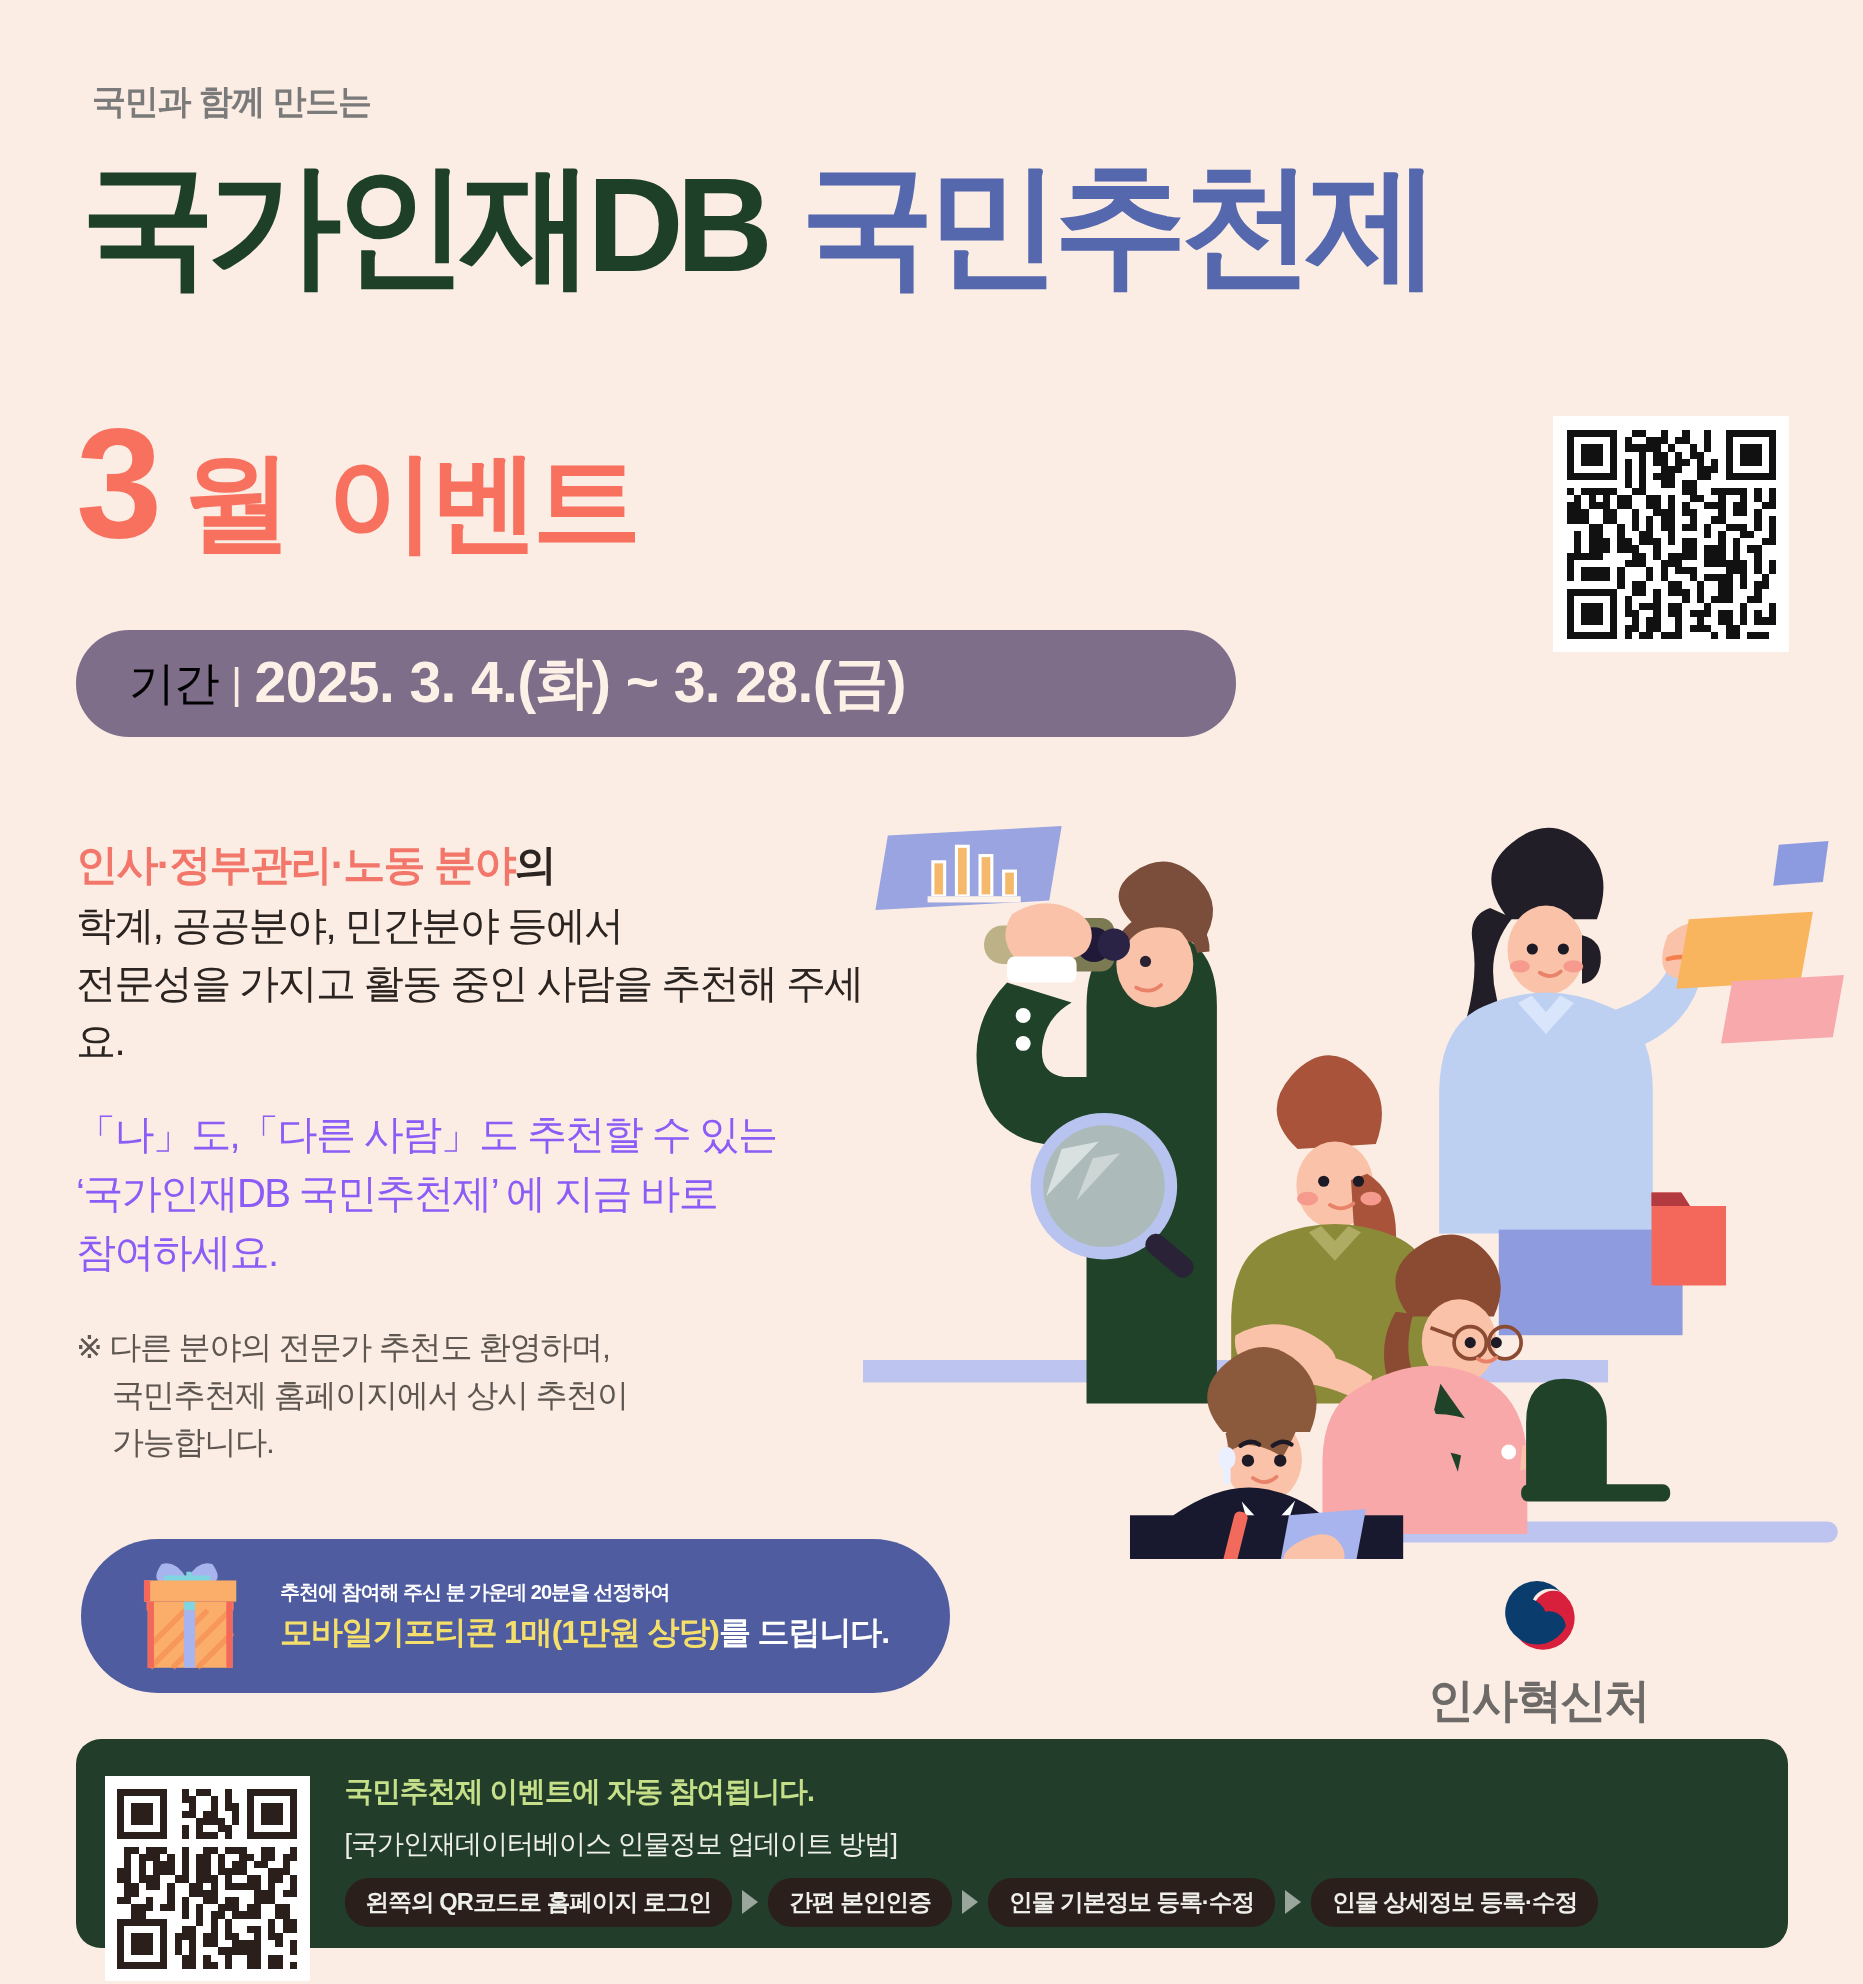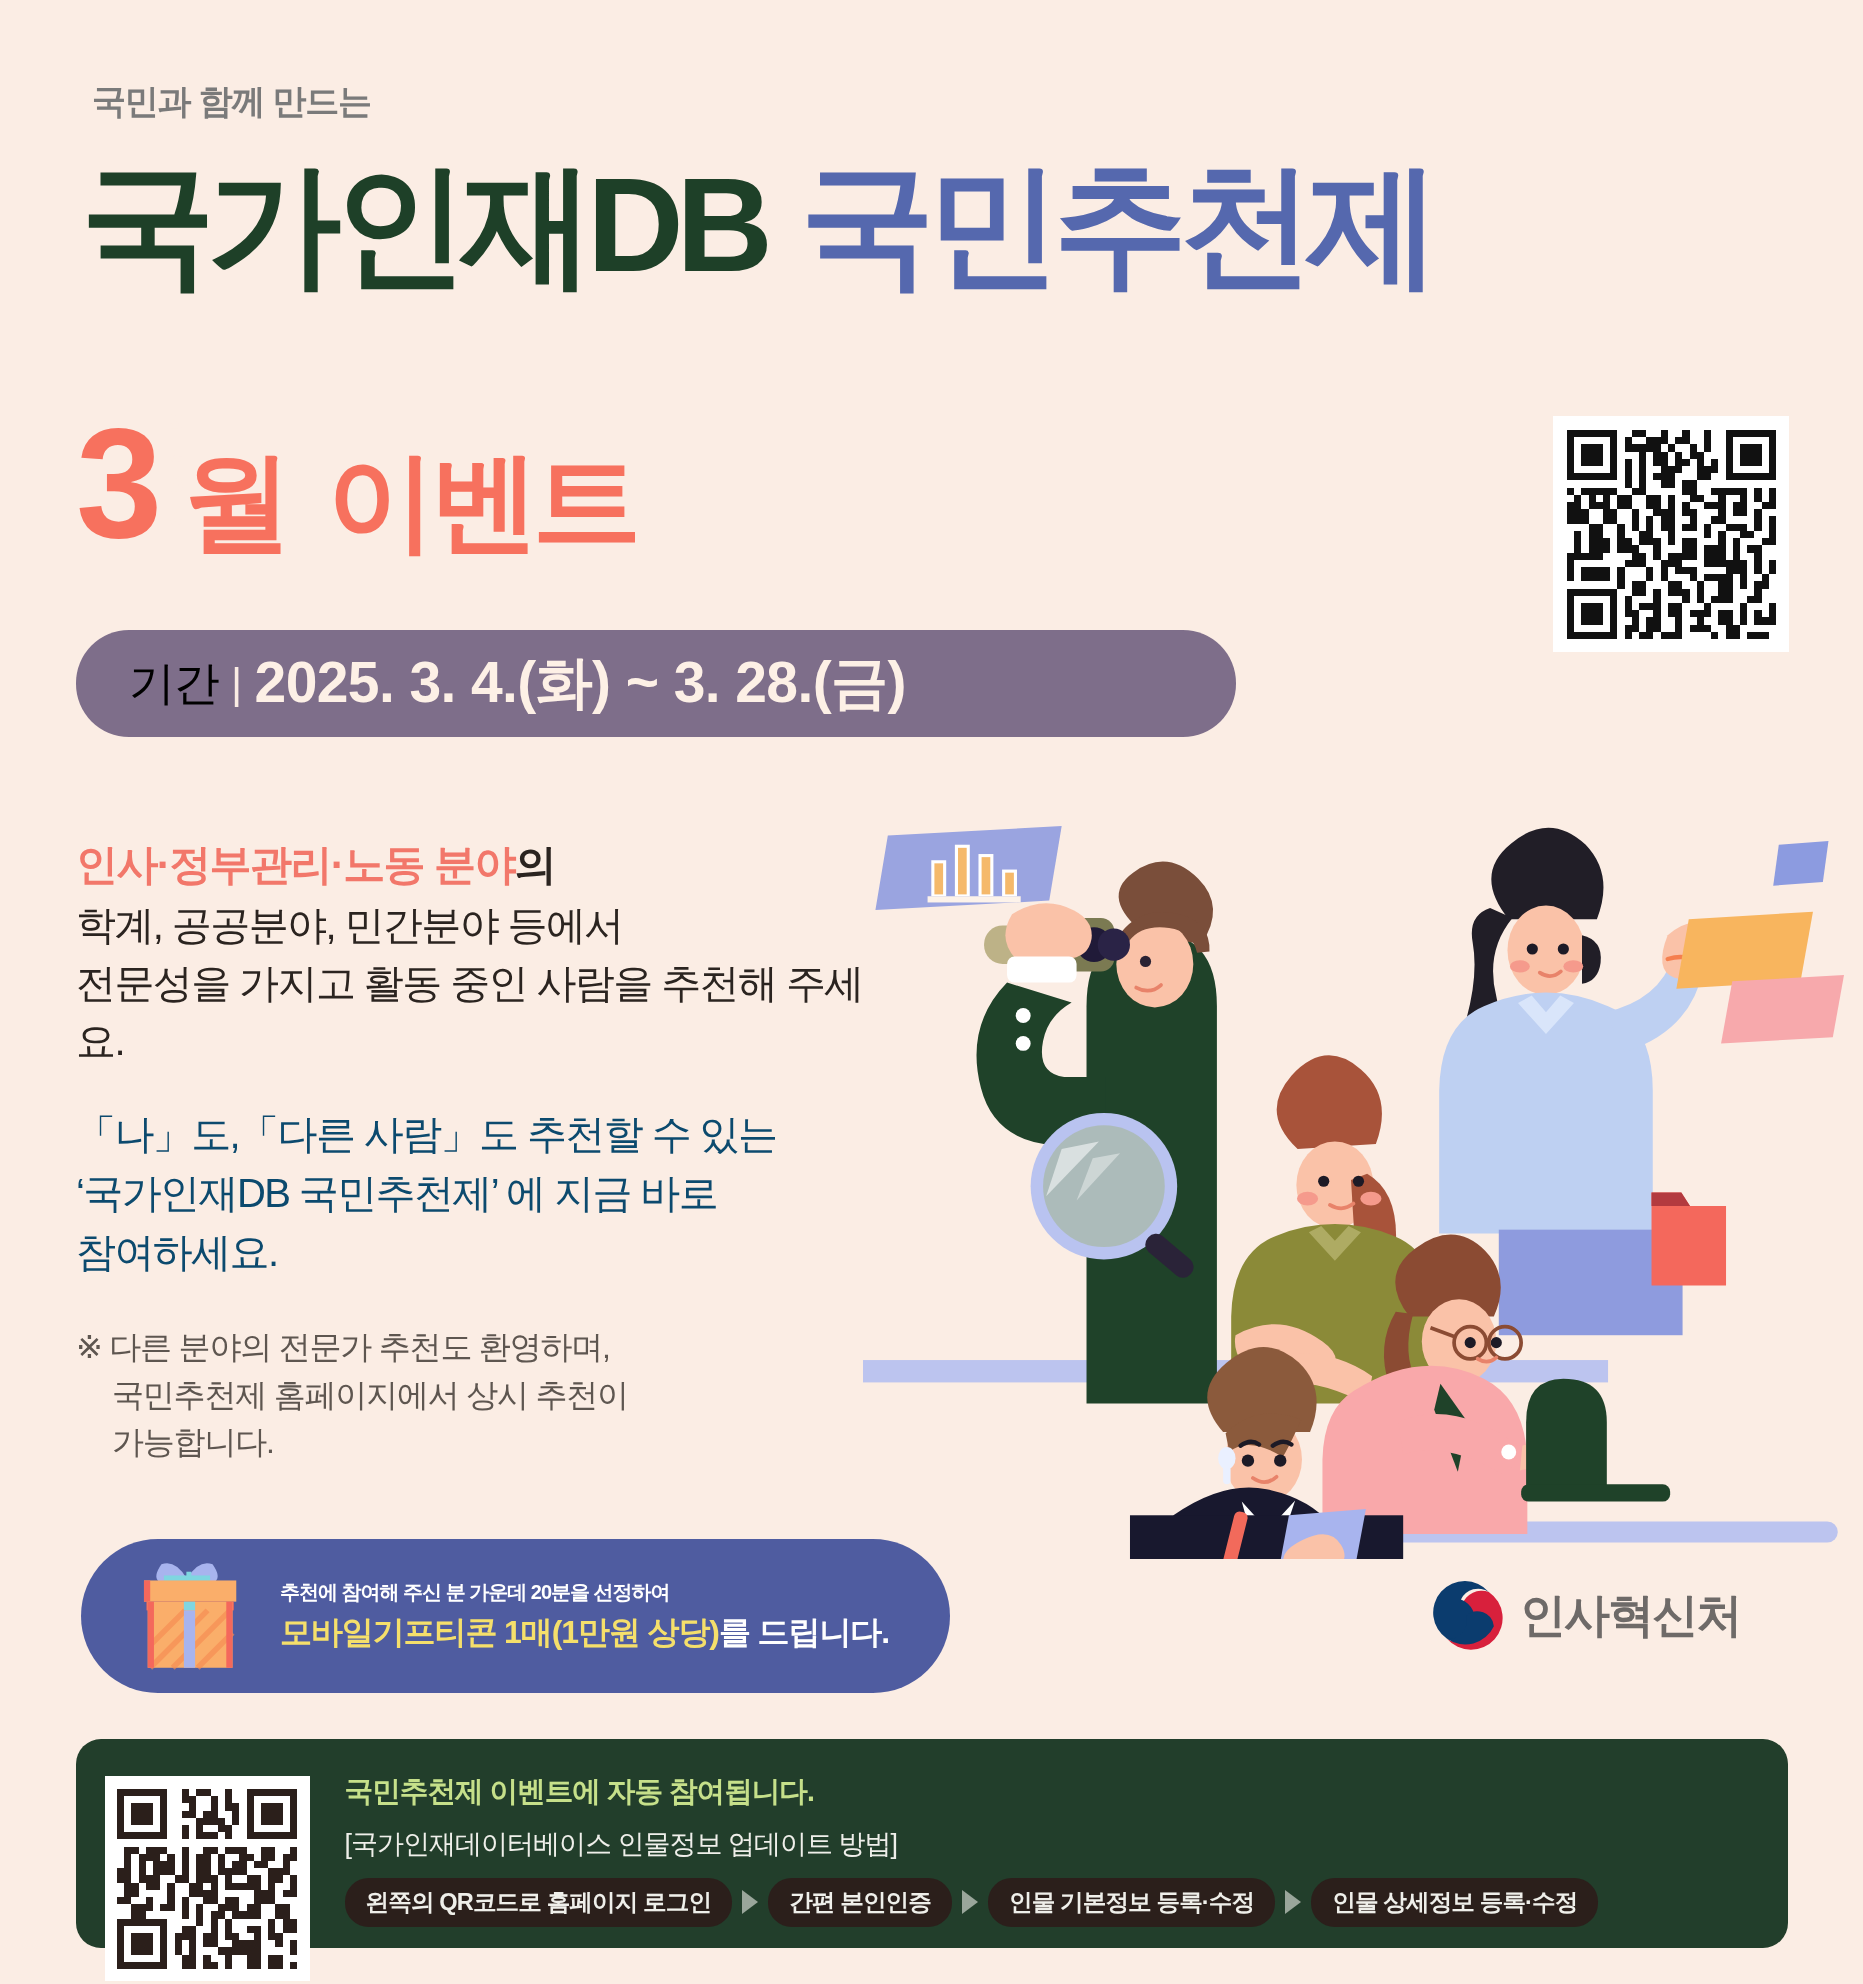--- a/index.html
+++ b/index.html
@@ -53,41 +53,41 @@
   .qr-top{
     position:absolute; left:1553px; top:416px;
     width:236px; height:236px; background:#fff; padding:13.7px;
   }
 
   
   .copy{ position:absolute; left:76px; top:835px; width:807px; }
   .copy .p1{ font-size:42px; font-weight:800; line-height:1.42; letter-spacing:-1.6px; color:#2B2420; }
   .copy .hl{ color:#F2776A; }
   .copy .p2{ font-size:40px; font-weight:500; line-height:1.45; letter-spacing:-1.6px; color:#2B2420; margin-top:1.2px; }
-  .copy .p3{ font-size:40px; font-weight:500; line-height:1.48; letter-spacing:-1.6px; color:#0c4a6e; margin-top:35px; }
+  .copy .p3{ font-size:40px; font-weight:500; line-height:1.48; letter-spacing:-1.6px; color:#8b5cf6; margin-top:35px; }
   .copy .note{
     font-size:32px; font-weight:400; line-height:1.48; letter-spacing:-1.2px;
     color:#5E5650; margin-top:42px; text-indent:0;
   }
   .copy .note .ind{ display:block; padding-left:36px; }
 
   
   .gift{
     position:absolute; left:81px; top:1539px;
     width:869px; height:154px; border-radius:77px;
     background:#4F5CA0; display:flex; align-items:center; padding-left:48px; gap:35px;
   }
   .giftbox{ width:116px; height:116px; position:relative; flex:0 0 116px; }
   .gift-text{ color:#FFFFFF; }
   .gift-text .l1{ font-size:20px; font-weight:700; letter-spacing:-1px; line-height:1.55; }
   .gift-text .l2{ font-size:32px; font-weight:800; letter-spacing:-1.1px; line-height:1.5; }
   .gift-text .yellow{ color:#F5DF6B; }
 
   
-  .ministry{ position:absolute; left:1428px; top:1578px; display:flex; align-items:center; gap:16px; }
+  .ministry{ position:absolute; left:1428px; top:1578px; display:flex; align-items:center; gap:16px;flex-direction:column; }
   .taeguk{ width:76px; height:76px; position:relative; }
   .ministry .mname{ font-size:46px; font-weight:700; color:#6E6A68; letter-spacing:-1.9px; }
 
   
   .footer{
     position:absolute; left:76px; top:1739px;
     width:1712px; height:209px; border-radius:25px; background:#223E2B;
     display:flex; align-items:flex-start; padding:28.6px 25px 0 28.6px; gap:35px;
   }
   .qr-bot{ width:205px; height:205px; background:#fff; padding:12.4px; flex:0 0 205px; margin-top:8.7px; }

